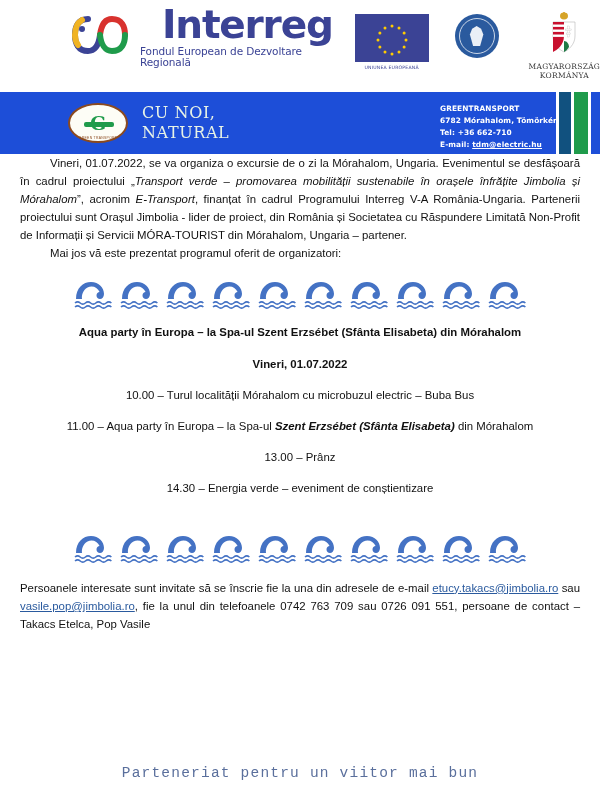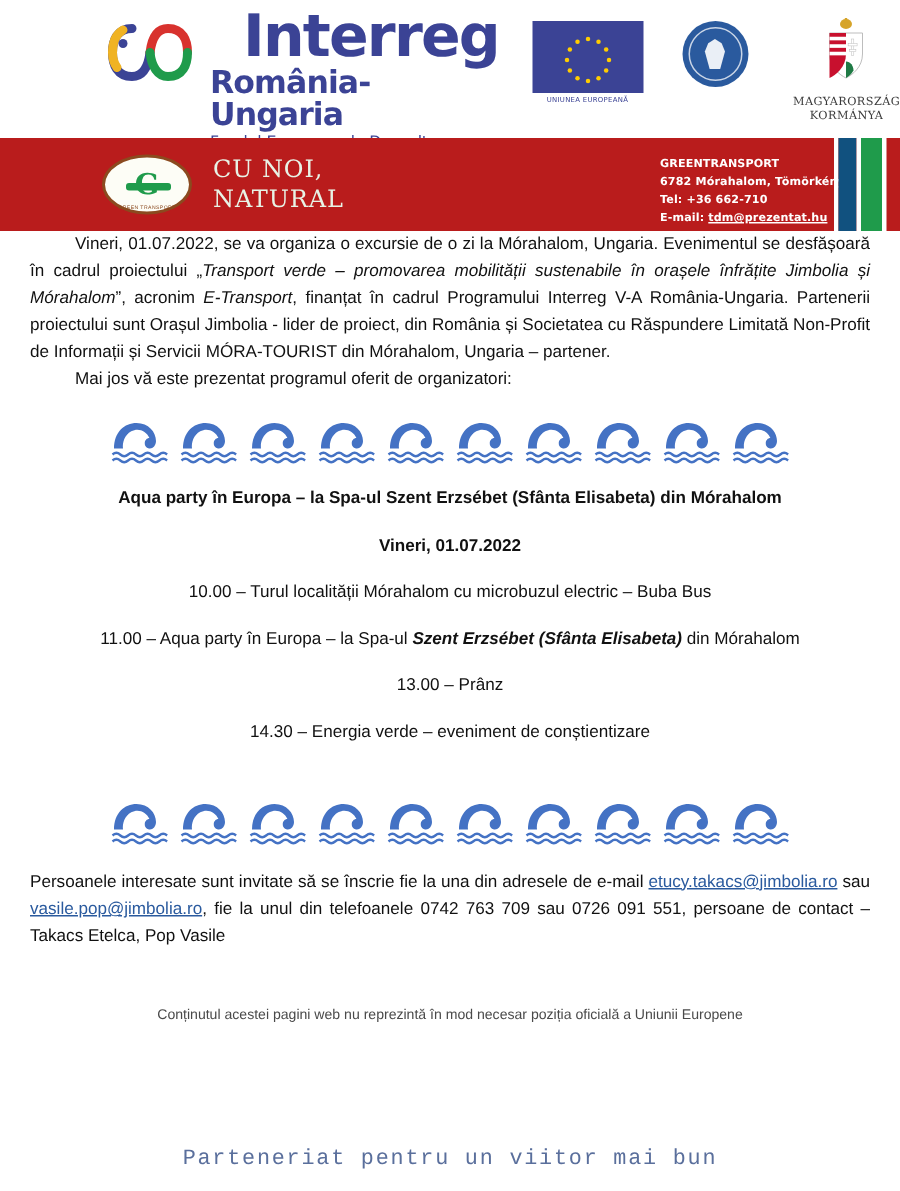--- a/index.html
+++ b/index.html
@@ -130,21 +130,21 @@
     font-family: "DejaVu Serif", serif;
     letter-spacing: 0.3px;
     line-height: 1.25;
     margin-top: 4px;
   }
 
   
   .green-banner {
     position: relative;
     height: 62px;
-    background: #b91c1c;
+    background: #1d4ed8;
     display: flex;
     align-items: center;
     overflow: hidden;
   }
   .gt-logo {
     margin-left: 68px;
     width: 56px;
     height: 36px;
     border-radius: 50%;
     background: #fdfdf6;
@@ -326,21 +326,20 @@
   <div class="interreg-block">
     <svg class="interreg-mark" viewBox="0 0 56 48">
       <path d="M16 8 C6 8 3 16 3 24 C3 32 6 40 16 40 C24 40 27 32 28 24" fill="none" stroke="#3b4395" stroke-width="6" stroke-linecap="round"></path>
       <path d="M6 34 C3 30 3 26 3 24 C3 18 5 12 10 9" fill="none" stroke="#f0b323" stroke-width="6" stroke-linecap="round"></path>
       <path d="M28 24 C29 16 32 8 40 8 C50 8 53 16 53 24" fill="none" stroke="#d8322e" stroke-width="6" stroke-linecap="round"></path>
       <path d="M53 24 C53 32 50 40 40 40 C33 40 29 33 28 24" fill="none" stroke="#1f9b4b" stroke-width="6" stroke-linecap="round"></path>
       <circle cx="10" cy="18" r="3" fill="#3b4395"></circle>
     </svg>
     <div class="interreg-words">
       <div class="interreg-title">Interreg</div>
-      <div class="interreg-sub">România-Ungaria</div>
       <div class="interreg-tag">Fondul European de Dezvoltare Regională</div>
     </div>
   </div>
 
   <div class="eu-block">
     <div class="eu-flag">
       <svg viewBox="0 0 74 48" width="74" height="48">
         <g fill="#ffcc00">
           <circle cx="37" cy="12" r="1.5"></circle>
             <circle cx="44" cy="13.9" r="1.5"></circle>
@@ -396,21 +395,21 @@
     <span class="gt-logo-bottom">GREEN TRANSPORT</span>
   </div>
   <div class="cu-noi">
     <div>CU NOI,</div>
     <div>NATURAL</div>
   </div>
   <div class="gt-contact">
     <div>GREENTRANSPORT</div>
     <div>6782 Mórahalom, Tömörkény u.3</div>
     <div>Tel: +36 662-710</div>
-    <div><span>E-mail: </span><span class="mail">tdm@prezentat.hu</span></div>
+    <div><span>E-mail: </span><span class="mail">tdm@electric.hu</span></div>
   </div>
   <div class="banner-bars">
     <div class="bar-white"></div>
     <div class="bar-blue"></div>
     <div class="bar-white"></div>
     <div class="bar-green"></div>
     <div class="bar-white"></div>
   </div>
 </div>
 
@@ -531,18 +530,17 @@
       </svg>
     <svg class="wave" viewBox="0 0 38 30">
         <path d="M2 19 C2 8 9 2 17 2 C25 2 30 8 30 14 C30 17 28 19 26 19 C24 19 22.5 17.6 22.5 15.5 C22.5 13.4 24 12 25.6 12 C23.5 7 18 5 13.5 7.5 C9 10 7.5 15 8 19 Z" fill="#4472c4"></path>
         <path d="M1 23 q2.6 -2.2 5.2 0 q2.6 2.2 5.2 0 q2.6 -2.2 5.2 0 q2.6 2.2 5.2 0 q2.6 -2.2 5.2 0 q2.6 2.2 5.2 0 q2.6 -2.2 5.2 0" fill="none" stroke="#4472c4" stroke-width="1.6"></path>
         <path d="M1 27 q2.6 -2.2 5.2 0 q2.6 2.2 5.2 0 q2.6 -2.2 5.2 0 q2.6 2.2 5.2 0 q2.6 -2.2 5.2 0 q2.6 2.2 5.2 0 q2.6 -2.2 5.2 0" fill="none" stroke="#4472c4" stroke-width="1.6"></path>
       </svg>
   </div>
 
   <p class="contact-block"><span>Persoanele interesate sunt invitate să se înscrie fie la una din adresele de e-mail </span><a href="#">etucy.takacs@jimbolia.ro</a><span> sau </span><a href="#">vasile.pop@jimbolia.ro</a><span>, fie la unul din telefoanele 0742 763 709 sau 0726 091 551, persoane de contact – Takacs Etelca, Pop Vasile</span></p>
 
-  <div class="disclaimer">Conținutul acestei pagini web nu reprezintă în mod necesar poziția oficială a Uniunii Europene</div>
 </div>
 
 <div class="footer">
   <div class="footer-slogan">Parteneriat pentru un viitor mai bun</div>
 </div>
 
 </body></html>

